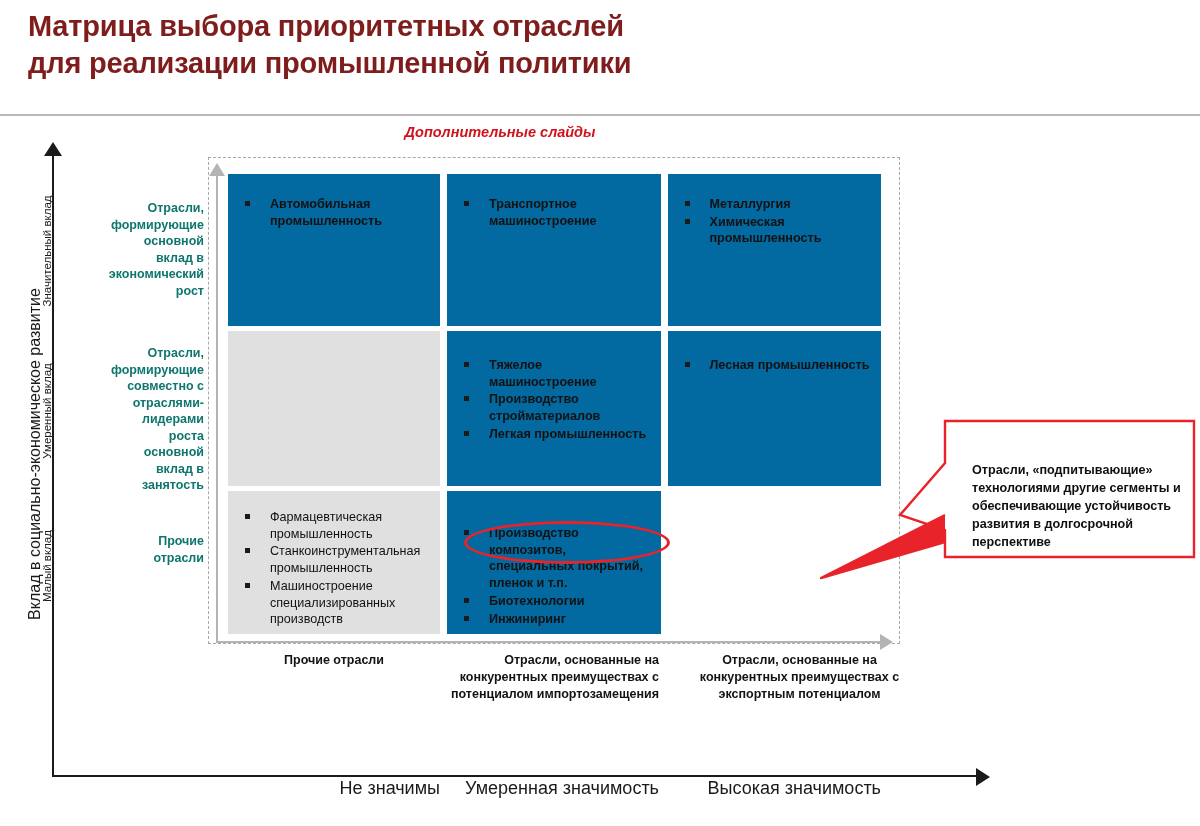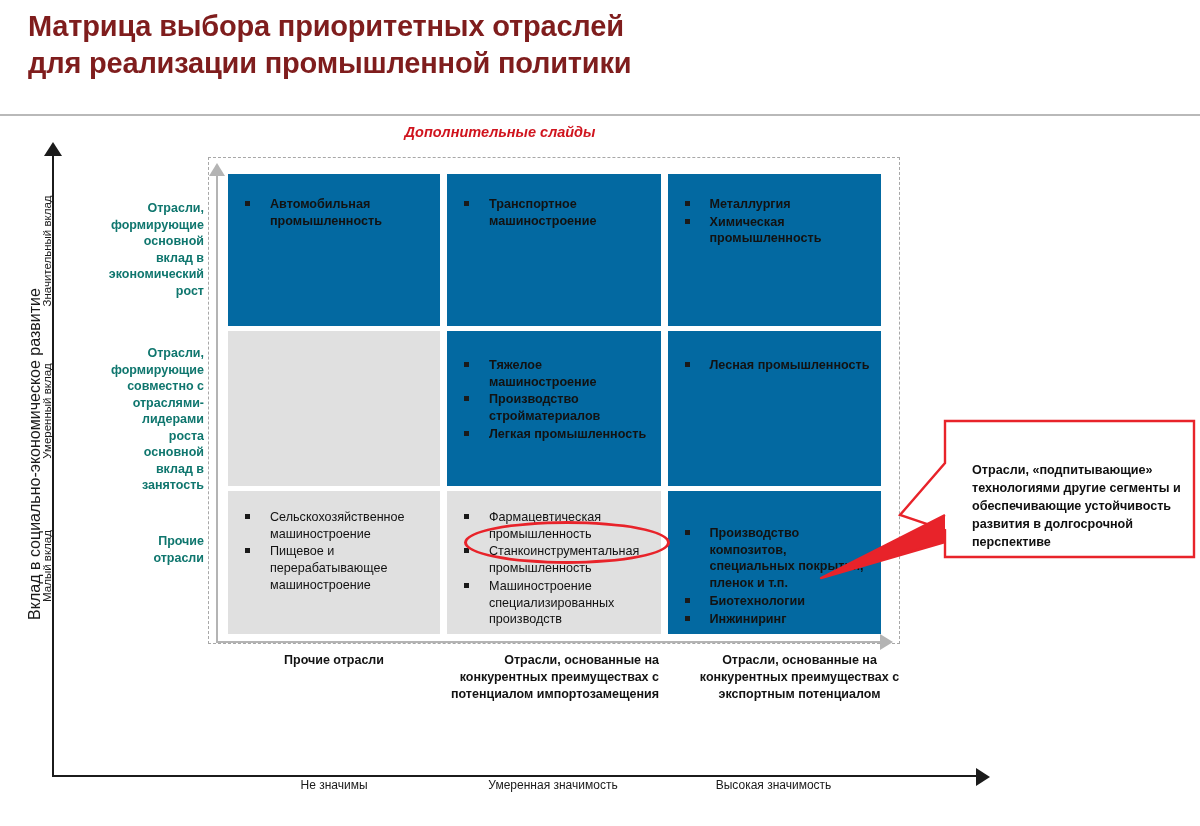--- a/index.html
+++ b/index.html
@@ -174,22 +174,22 @@
     font-size:12.5px; font-weight:bold; line-height:1.35;
     text-align:center; color:#131313;
   }
   #col-caption-0 { left:228px; top:652px; width:212px; }
   #col-caption-1 { left:447px; top:652px; width:212px;text-align:right; }
   #col-caption-2 { left:666px; top:652px; width:215px;margin-left:26px; }
 
   
   .x-tick {
     position:absolute; top:778px;
-    font-size:12px; font-weight:normal; color:#1a1a1a;
-    text-align:center;
+    font-size:18px; font-weight:normal; color:#1a1a1a;
+    text-align:right;
   }
   #x-tick-0 { left:228px; width:212px; }
   #x-tick-1 { left:447px; width:212px; }
   #x-tick-2 { left:666px; width:215px; }
 
   
   #highlight-ellipse {
     position:absolute; left:464px; top:521px;
     width:206px; height:43px;
     border:3px solid #e8232a;
@@ -274,26 +274,20 @@
       <li>Легкая промышленность</li>
     </ul>
   </div>
 
   <div class="cell dark bold" id="cell-r1c2">
     <ul>
       <li>Лесная промышленность</li>
     </ul>
   </div>
 
-  <div class="cell light normal" id="cell-r2c0">
-    <ul>
-      <li>Сельскохозяйственное машиностроение</li>
-      <li>Пищевое и перерабатывающее машиностроение</li>
-    </ul>
-  </div>
 
   <div class="cell light normal" id="cell-r2c1">
     <ul>
       <li>Фармацевтическая промышленность</li>
       <li>Станкоинструментальная промышленность</li>
       <li>Машиностроение специализированных производств</li>
     </ul>
   </div>
 
   <div class="cell dark bold" id="cell-r2c2">

